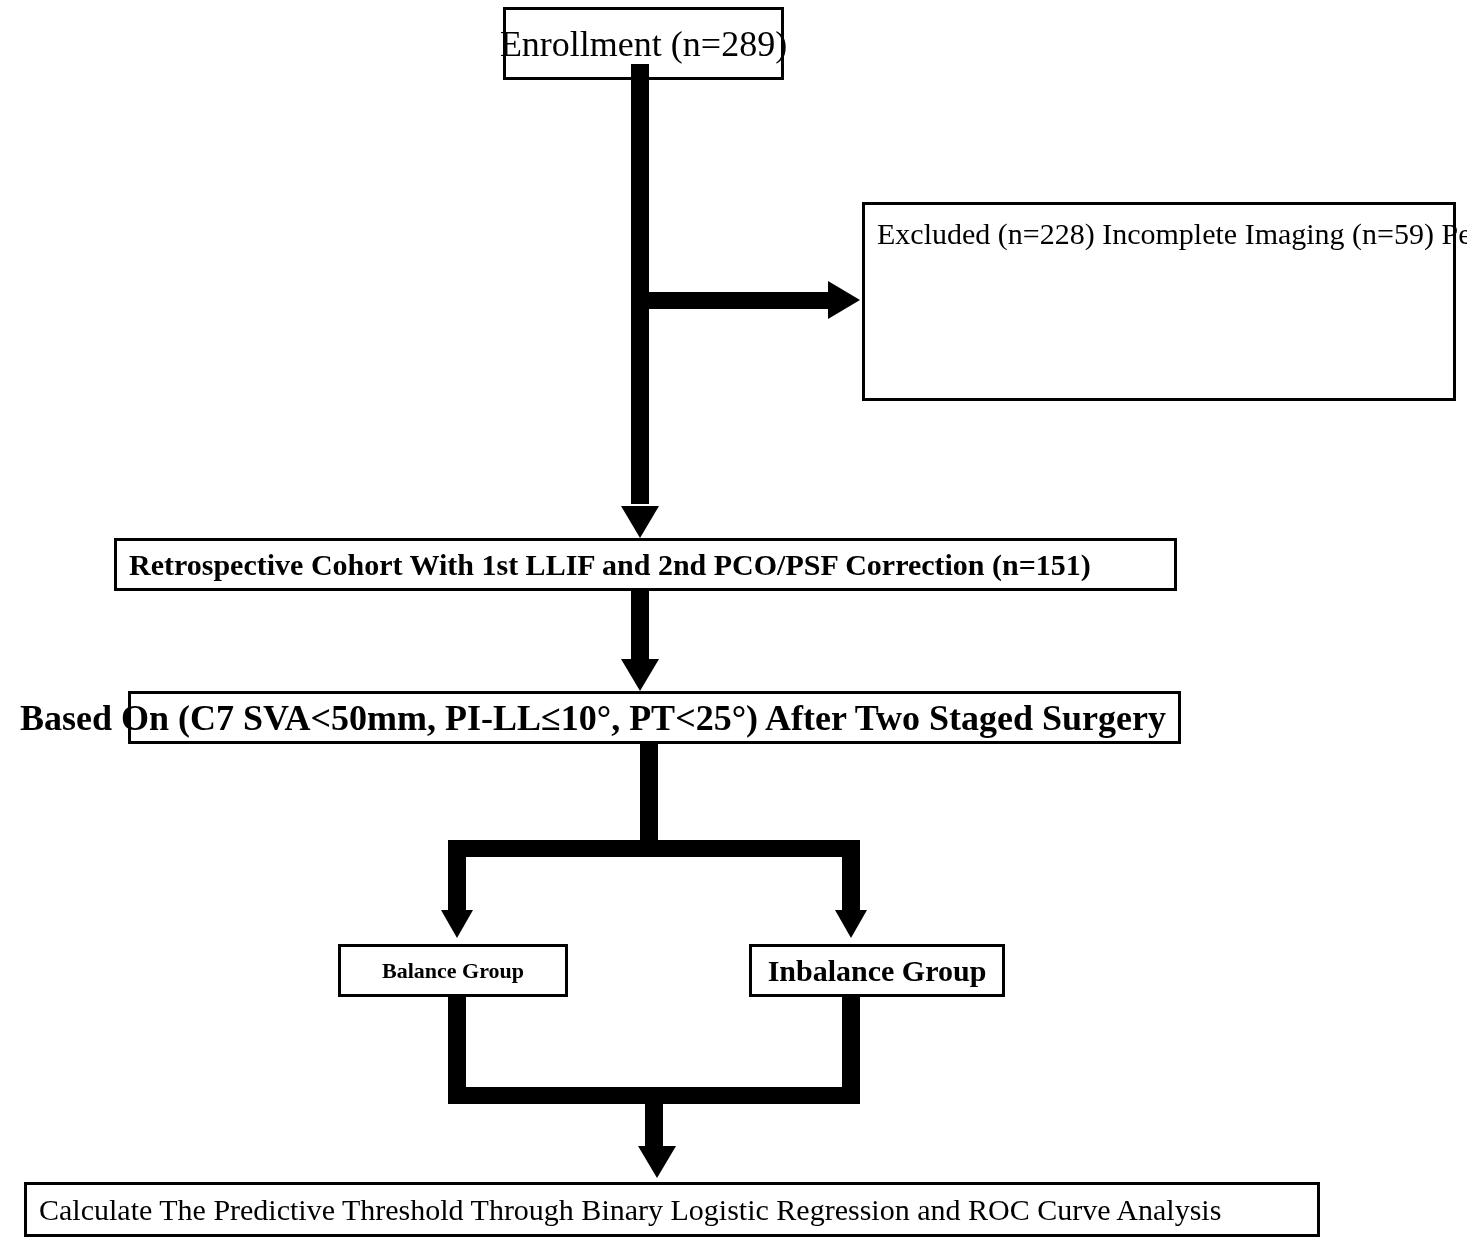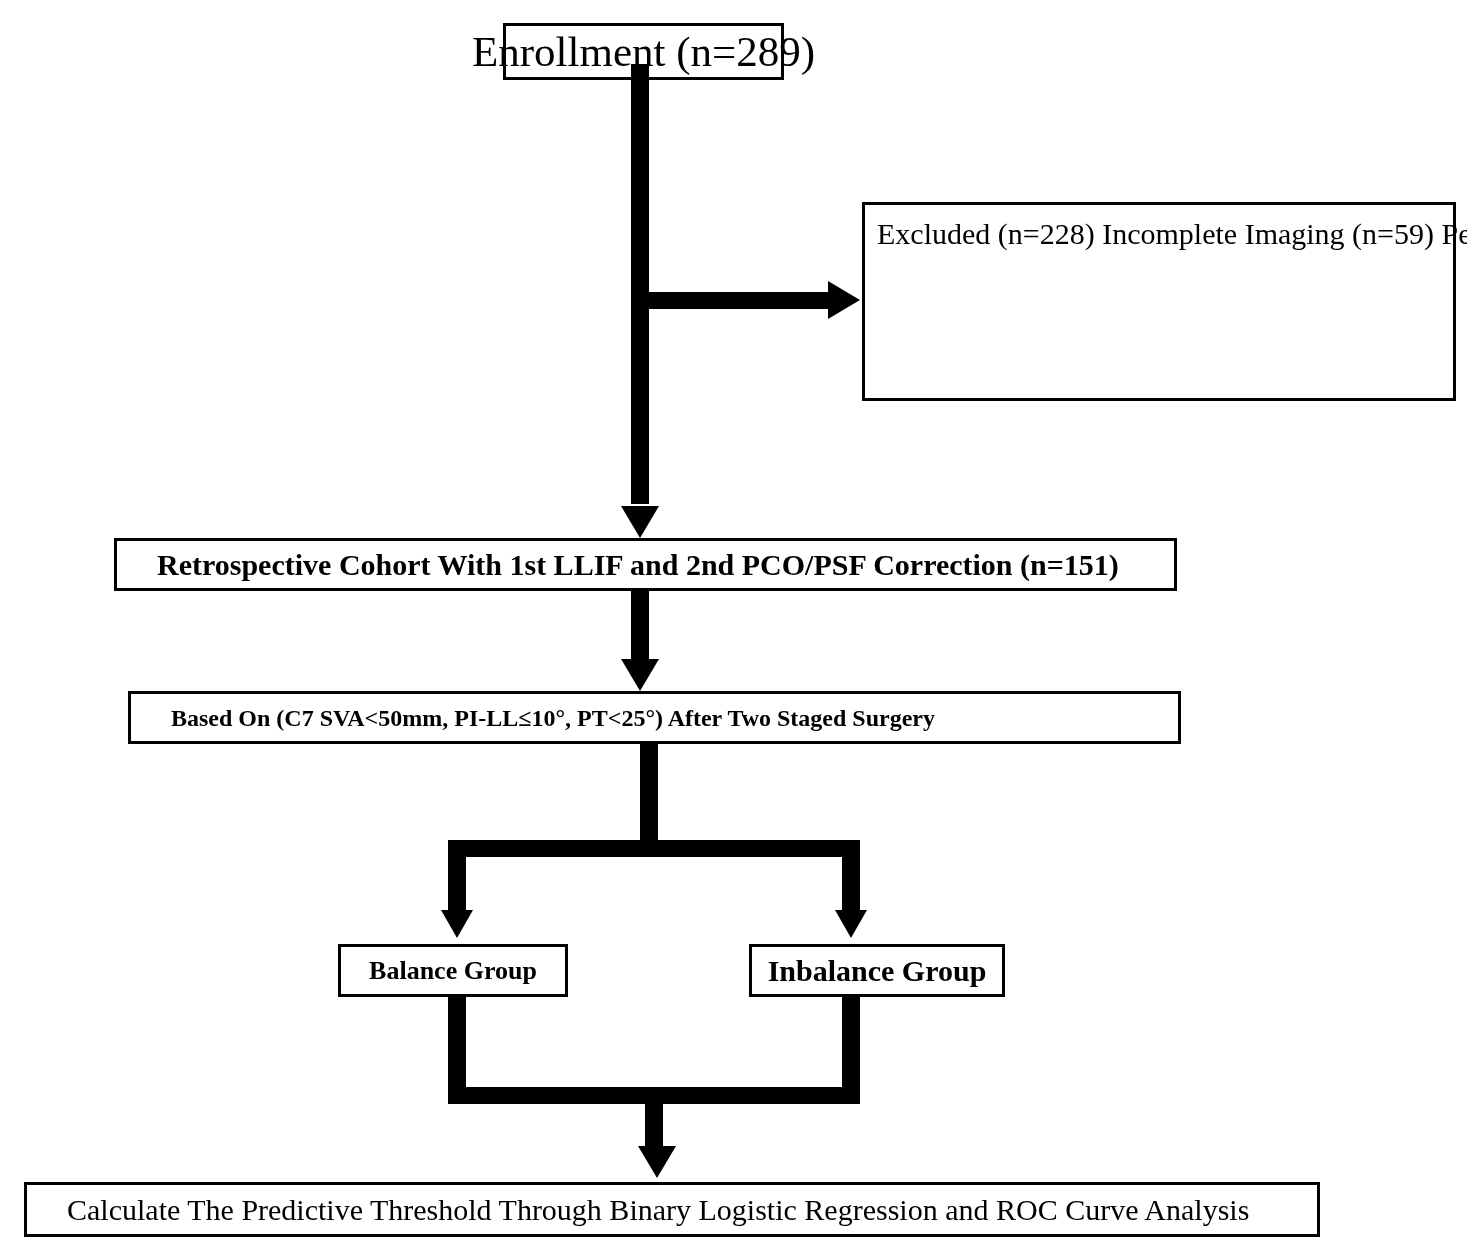--- a/index.html
+++ b/index.html
@@ -21,32 +21,31 @@
   .node {
     position: absolute;
     box-sizing: border-box;
     border: 3px solid #000000;
     background: #ffffff;
     display: flex;
     align-items: center;
     white-space: nowrap;
   }
   .node.center { justify-content: center; }
-  .node.left   { justify-content: flex-start; padding-left: 28px; }
+  .node.left   { justify-content: flex-start; }
 
   .node-text {
     display: block;
     line-height: 1.0;
   }
 
   
   #node-enrollment {
-    left: 503px; top: 7px; width: 281px; height: 57px;
-    font-size: 43px;
-    margin-top: 16px;
+    left: 503px; top: 7px; width: 281px; height: 73px;
+    font-size: 36px;
   }
   #node-enrollment .node-text { padding: 0 10px; }
 
   #node-excluded {
     left: 862px; top: 202px; width: 594px; height: 199px;
     border-width: 3px;
     display: block;
     padding: 10px 0 0 12px;
     font-size: 30px;
   }
@@ -58,28 +57,29 @@
   #node-cohort {
     left: 114px; top: 538px; width: 1063px; height: 53px;
     font-weight: bold;
     font-size: 30px;
   }
   #node-cohort .node-text { padding: 0 12px; }
 
   #node-criteria {
     left: 128px; top: 691px; width: 1053px; height: 53px;
     font-weight: bold;
-    font-size: 24px;
+    font-size: 36px;
+    justify-content: flex-end;
   }
   #node-criteria .node-text { padding: 0 12px; }
 
   #node-balance {
     left: 338px; top: 944px; width: 230px; height: 53px;
     font-weight: bold;
-    font-size: 26px;
+    font-size: 22px;
   }
   #node-inbalance {
     left: 749px; top: 944px; width: 256px; height: 53px;
     font-weight: bold;
     font-size: 30px;
   }
 
   #node-result {
     left: 24px; top: 1182px; width: 1296px; height: 55px;
     font-size: 30px;

